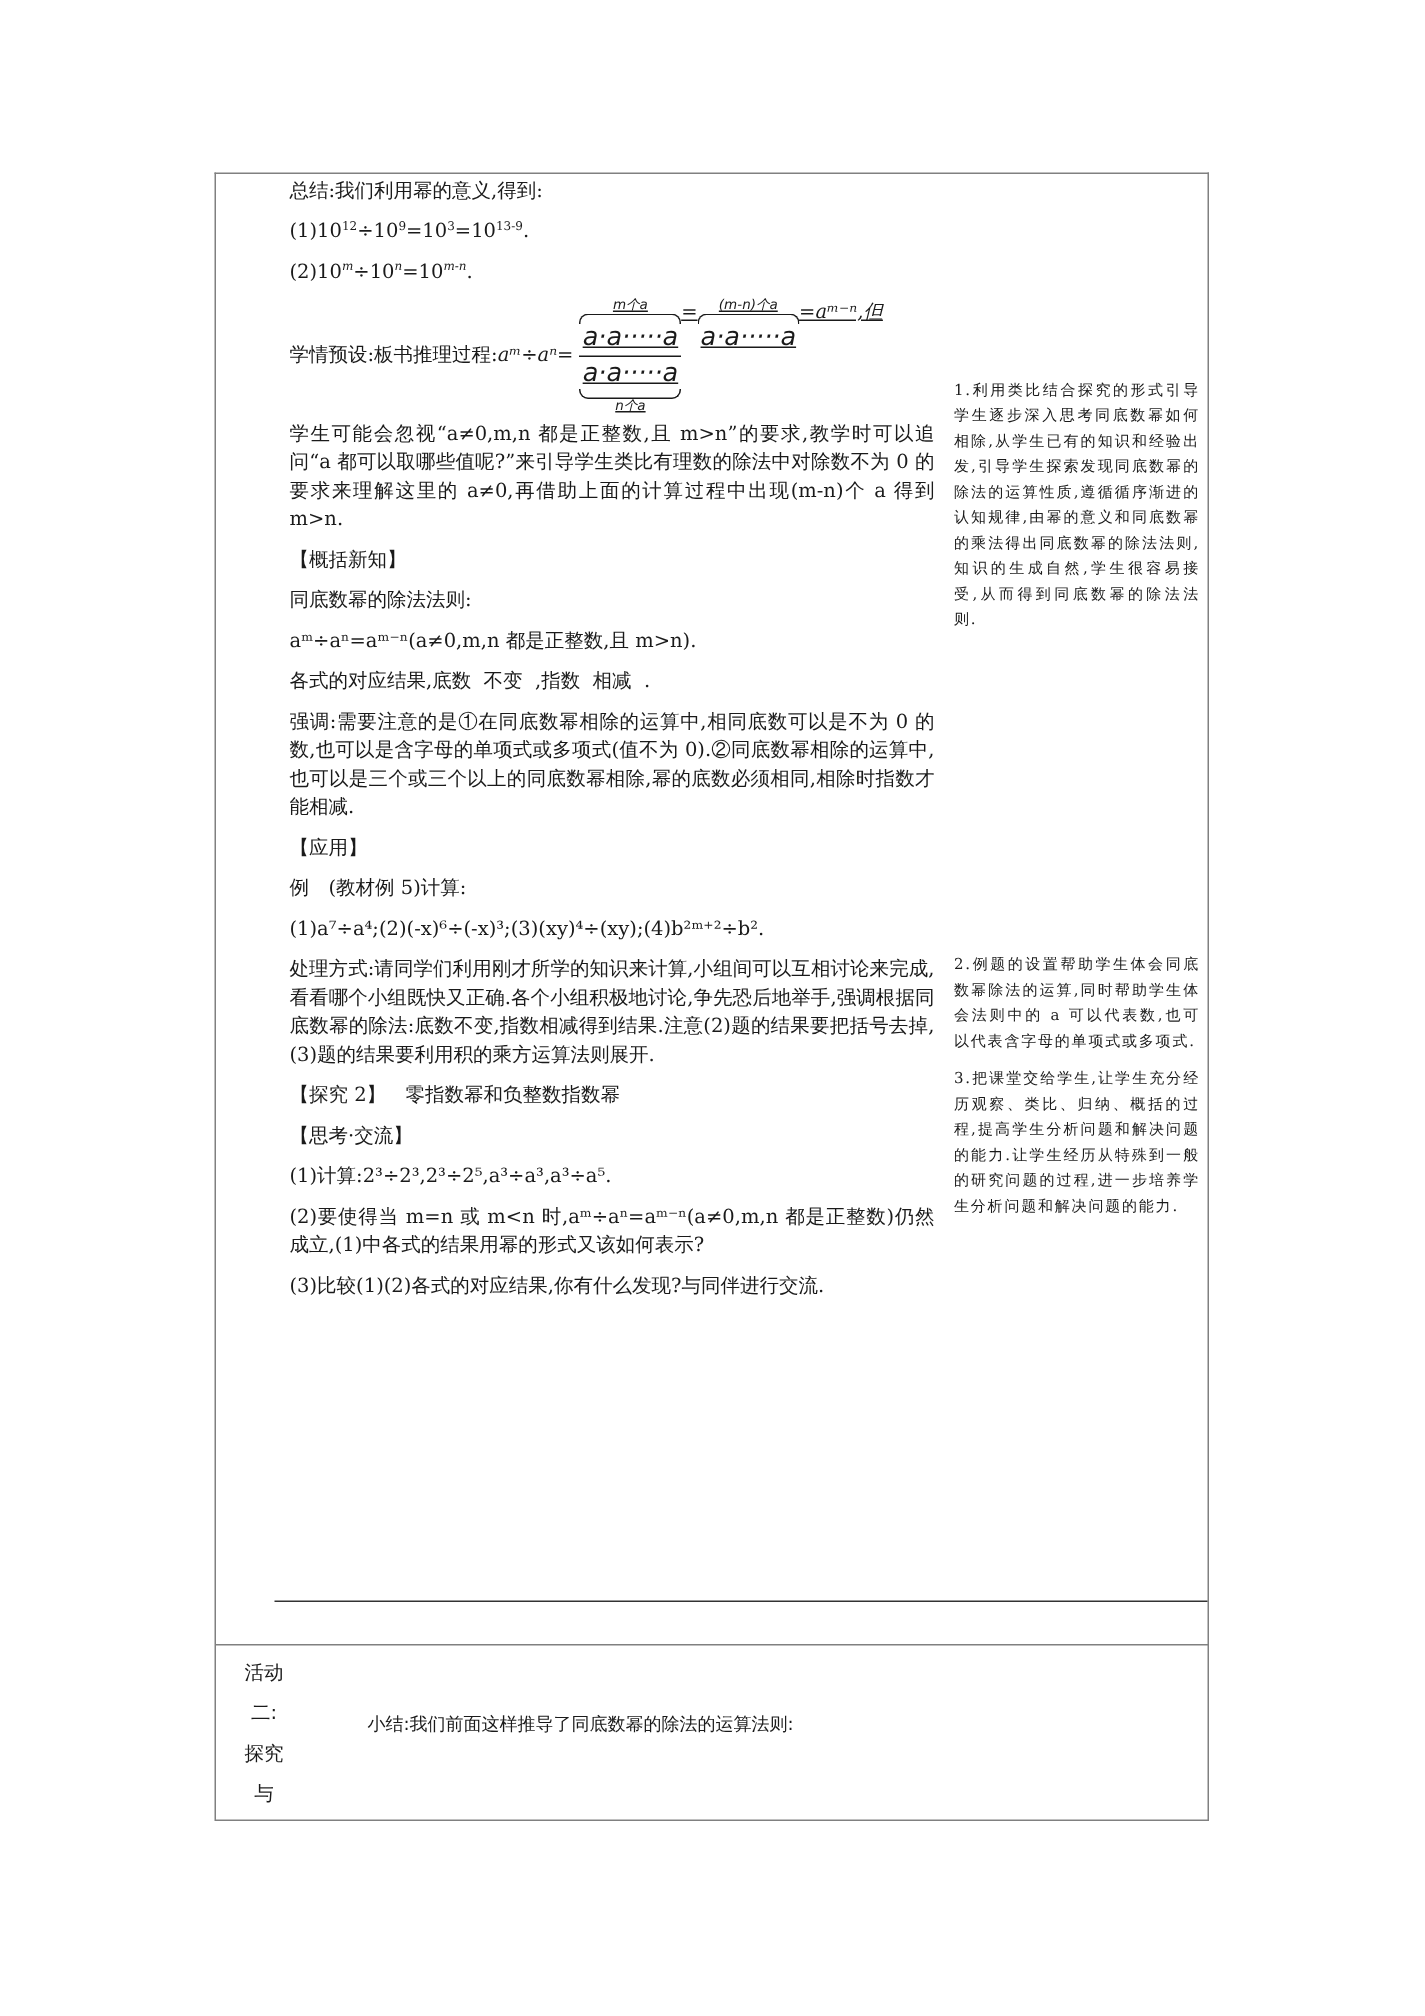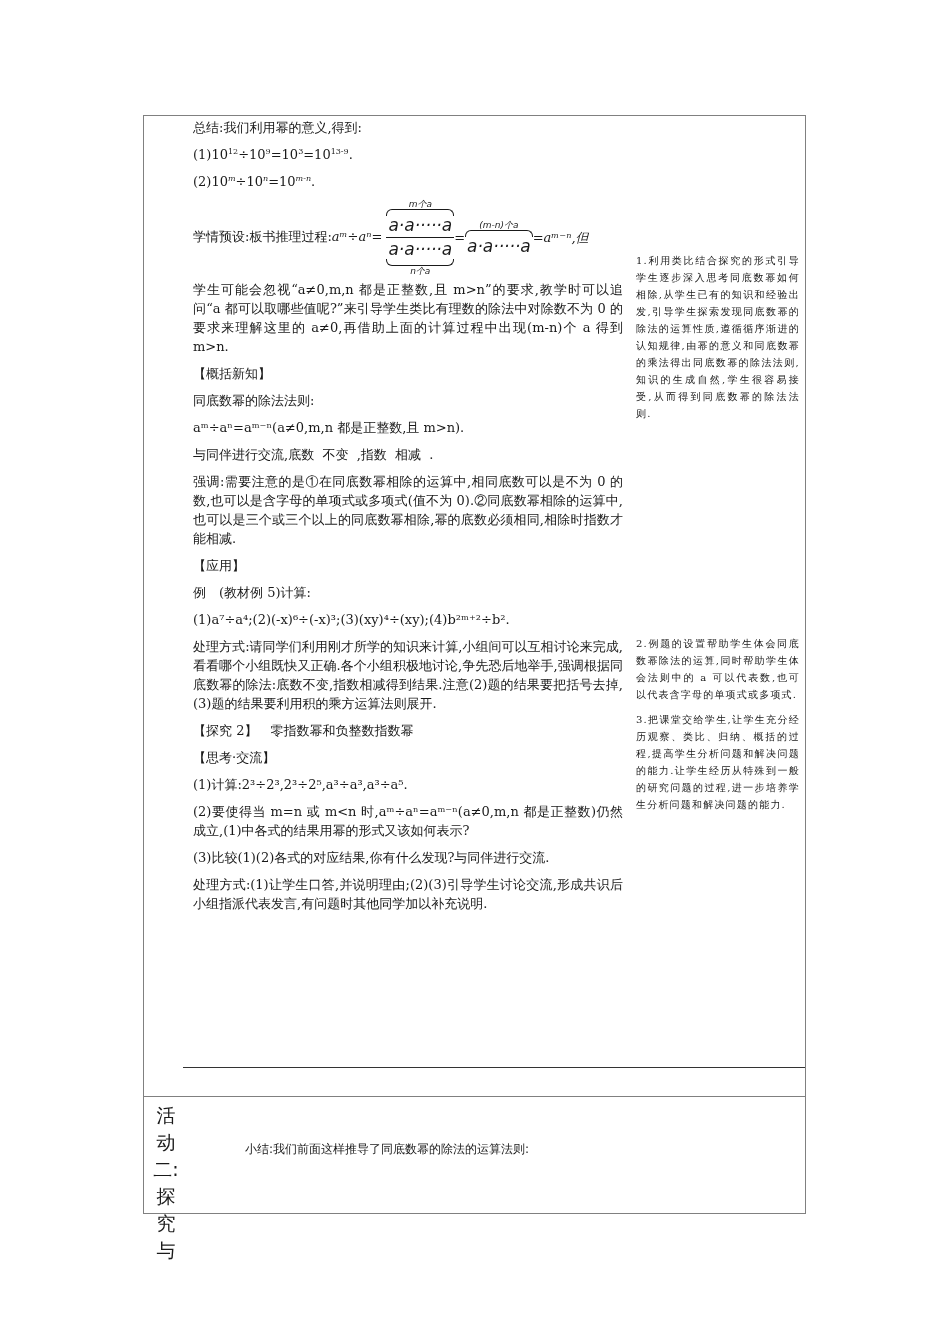--- a/index.html
+++ b/index.html
@@ -9,28 +9,28 @@
     .table-bottom { position: absolute; left: 143px; top: 1096px; width: 663px; height: 118px; border: 1px solid #808080; box-sizing: border-box; }
     .main { position: absolute; left: 193px; top: 118px; width: 430px; font-size: 13px; line-height: 19px; }
     .main p { margin: 0 0 8px 0; text-align: justify; }
     .notes { position: absolute; left: 636px; top: 252px; width: 164px; font-size: 10px; line-height: 17px; }
     .notes p { margin: 0 0 8px 0; text-align: justify; letter-spacing: 1.2px; }
     .hr-line { position: absolute; left: 183px; top: 1067px; width: 622px; height: 1px; background: #333; }
     .i { font-style: italic; }
     sup { font-size: 8px; line-height: 0; margin-top: 20px; }
     .u { white-space: pre; }
     .heading { margin-left: -4px; }
-    .frac-wrap { display: inline-flex; align-items: center; vertical-align: middle; }
+    .frac-wrap { display: inline-flex; vertical-align: middle; text-decoration: underline; }
     .frac { display: inline-flex; flex-direction: column; align-items: center; font-family: "DejaVu Sans", sans-serif; font-size: 17px; }
     .frac .num, .frac .den { padding: 0 2px; }
     .frac .bar { height: 1px; background: #1a1a1a; align-self: stretch; margin: 2px 0; }
     .brace-label { font-size: 9px; font-style: italic; line-height: 10px; text-align: center; }
     .brace-top { height: 6px; border: 1px solid #1a1a1a; border-bottom: none; border-radius: 6px 6px 0 0; align-self: stretch; }
     .brace-bot { height: 6px; border: 1px solid #1a1a1a; border-top: none; border-radius: 0 0 6px 6px; align-self: stretch; }
-    .side-label { position: absolute; left: 148px; top: 1102px; width: 36px; font-family: "DejaVu Sans", sans-serif; font-size: 19px; line-height: 27px; text-align: center; }
+    .side-label { position: absolute; left: 158px; top: 1102px; width: 36px; font-family: "DejaVu Sans", sans-serif; font-size: 13px; line-height: 27px; text-align: center; }
     .summary { position: absolute; left: 225px; top: 1141px; font-family: "DejaVu Sans", sans-serif; font-size: 12px; margin-left: 20px; }
   </style>
 </head>
 <body>
 
 <div class="page">
   <div class="table-top"></div>
   <div class="table-bottom"></div>
 
   <div class="main">
@@ -57,32 +57,31 @@
           <span class="num i">a·a·····a</span>
         </span>
         <span class="i">=aᵐ⁻ⁿ,但</span>
       </span>
     </p>
 
     <p>学生可能会忽视“a≠0,m,n 都是正整数,且 m&gt;n”的要求,教学时可以追问“a 都可以取哪些值呢?”来引导学生类比有理数的除法中对除数不为 0 的要求来理解这里的 a≠0,再借助上面的计算过程中出现(m-n)个 a 得到 m&gt;n.</p>
     <p class="heading">【概括新知】</p>
     <p>同底数幂的除法法则:</p>
     <p>aᵐ÷aⁿ=aᵐ⁻ⁿ(a≠0,m,n 都是正整数,且 m&gt;n).</p>
-    <p><span>与同伴进行交流,底数</span><span class="u">  不变  </span><span>,指数</span><span class="u">  相减  </span><span>.</span></p>
+    <p><span>各式的对应结果,底数</span><span class="u">  不变  </span><span>,指数</span><span class="u">  相减  </span><span>.</span></p>
     <p>强调:需要注意的是①在同底数幂相除的运算中,相同底数可以是不为 0 的数,也可以是含字母的单项式或多项式(值不为 0).②同底数幂相除的运算中,也可以是三个或三个以上的同底数幂相除,幂的底数必须相同,相除时指数才能相减.</p>
     <p class="heading">【应用】</p>
     <p>例　(教材例 5)计算:</p>
     <p>(1)a⁷÷a⁴;(2)(-x)⁶÷(-x)³;(3)(xy)⁴÷(xy);(4)b²ᵐ⁺²÷b².</p>
     <p>处理方式:请同学们利用刚才所学的知识来计算,小组间可以互相讨论来完成,看看哪个小组既快又正确.各个小组积极地讨论,争先恐后地举手,强调根据同底数幂的除法:底数不变,指数相减得到结果.注意(2)题的结果要把括号去掉,(3)题的结果要利用积的乘方运算法则展开.</p>
     <p class="heading">【探究 2】　零指数幂和负整数指数幂</p>
     <p class="heading">【思考·交流】</p>
     <p>(1)计算:2³÷2³,2³÷2⁵,a³÷a³,a³÷a⁵.</p>
     <p>(2)要使得当 m=n 或 m&lt;n 时,aᵐ÷aⁿ=aᵐ⁻ⁿ(a≠0,m,n 都是正整数)仍然成立,(1)中各式的结果用幂的形式又该如何表示?</p>
     <p>(3)比较(1)(2)各式的对应结果,你有什么发现?与同伴进行交流.</p>
-    <p>处理方式:(1)让学生口答,并说明理由;(2)(3)引导学生讨论交流,形成共识后小组指派代表发言,有问题时其他同学加以补充说明.</p>
   </div>
 
   <div class="notes">
     <p>1.利用类比结合探究的形式引导学生逐步深入思考同底数幂如何相除,从学生已有的知识和经验出发,引导学生探索发现同底数幂的除法的运算性质,遵循循序渐进的认知规律,由幂的意义和同底数幂的乘法得出同底数幂的除法法则,知识的生成自然,学生很容易接受,从而得到同底数幂的除法法则.</p>
     <div style="height:205px"></div>
     <p>2.例题的设置帮助学生体会同底数幂除法的运算,同时帮助学生体会法则中的 a 可以代表数,也可以代表含字母的单项式或多项式.</p>
     <p>3.把课堂交给学生,让学生充分经历观察、类比、归纳、概括的过程,提高学生分析问题和解决问题的能力.让学生经历从特殊到一般的研究问题的过程,进一步培养学生分析问题和解决问题的能力.</p>
   </div>
 
   <div class="hr-line"></div>

